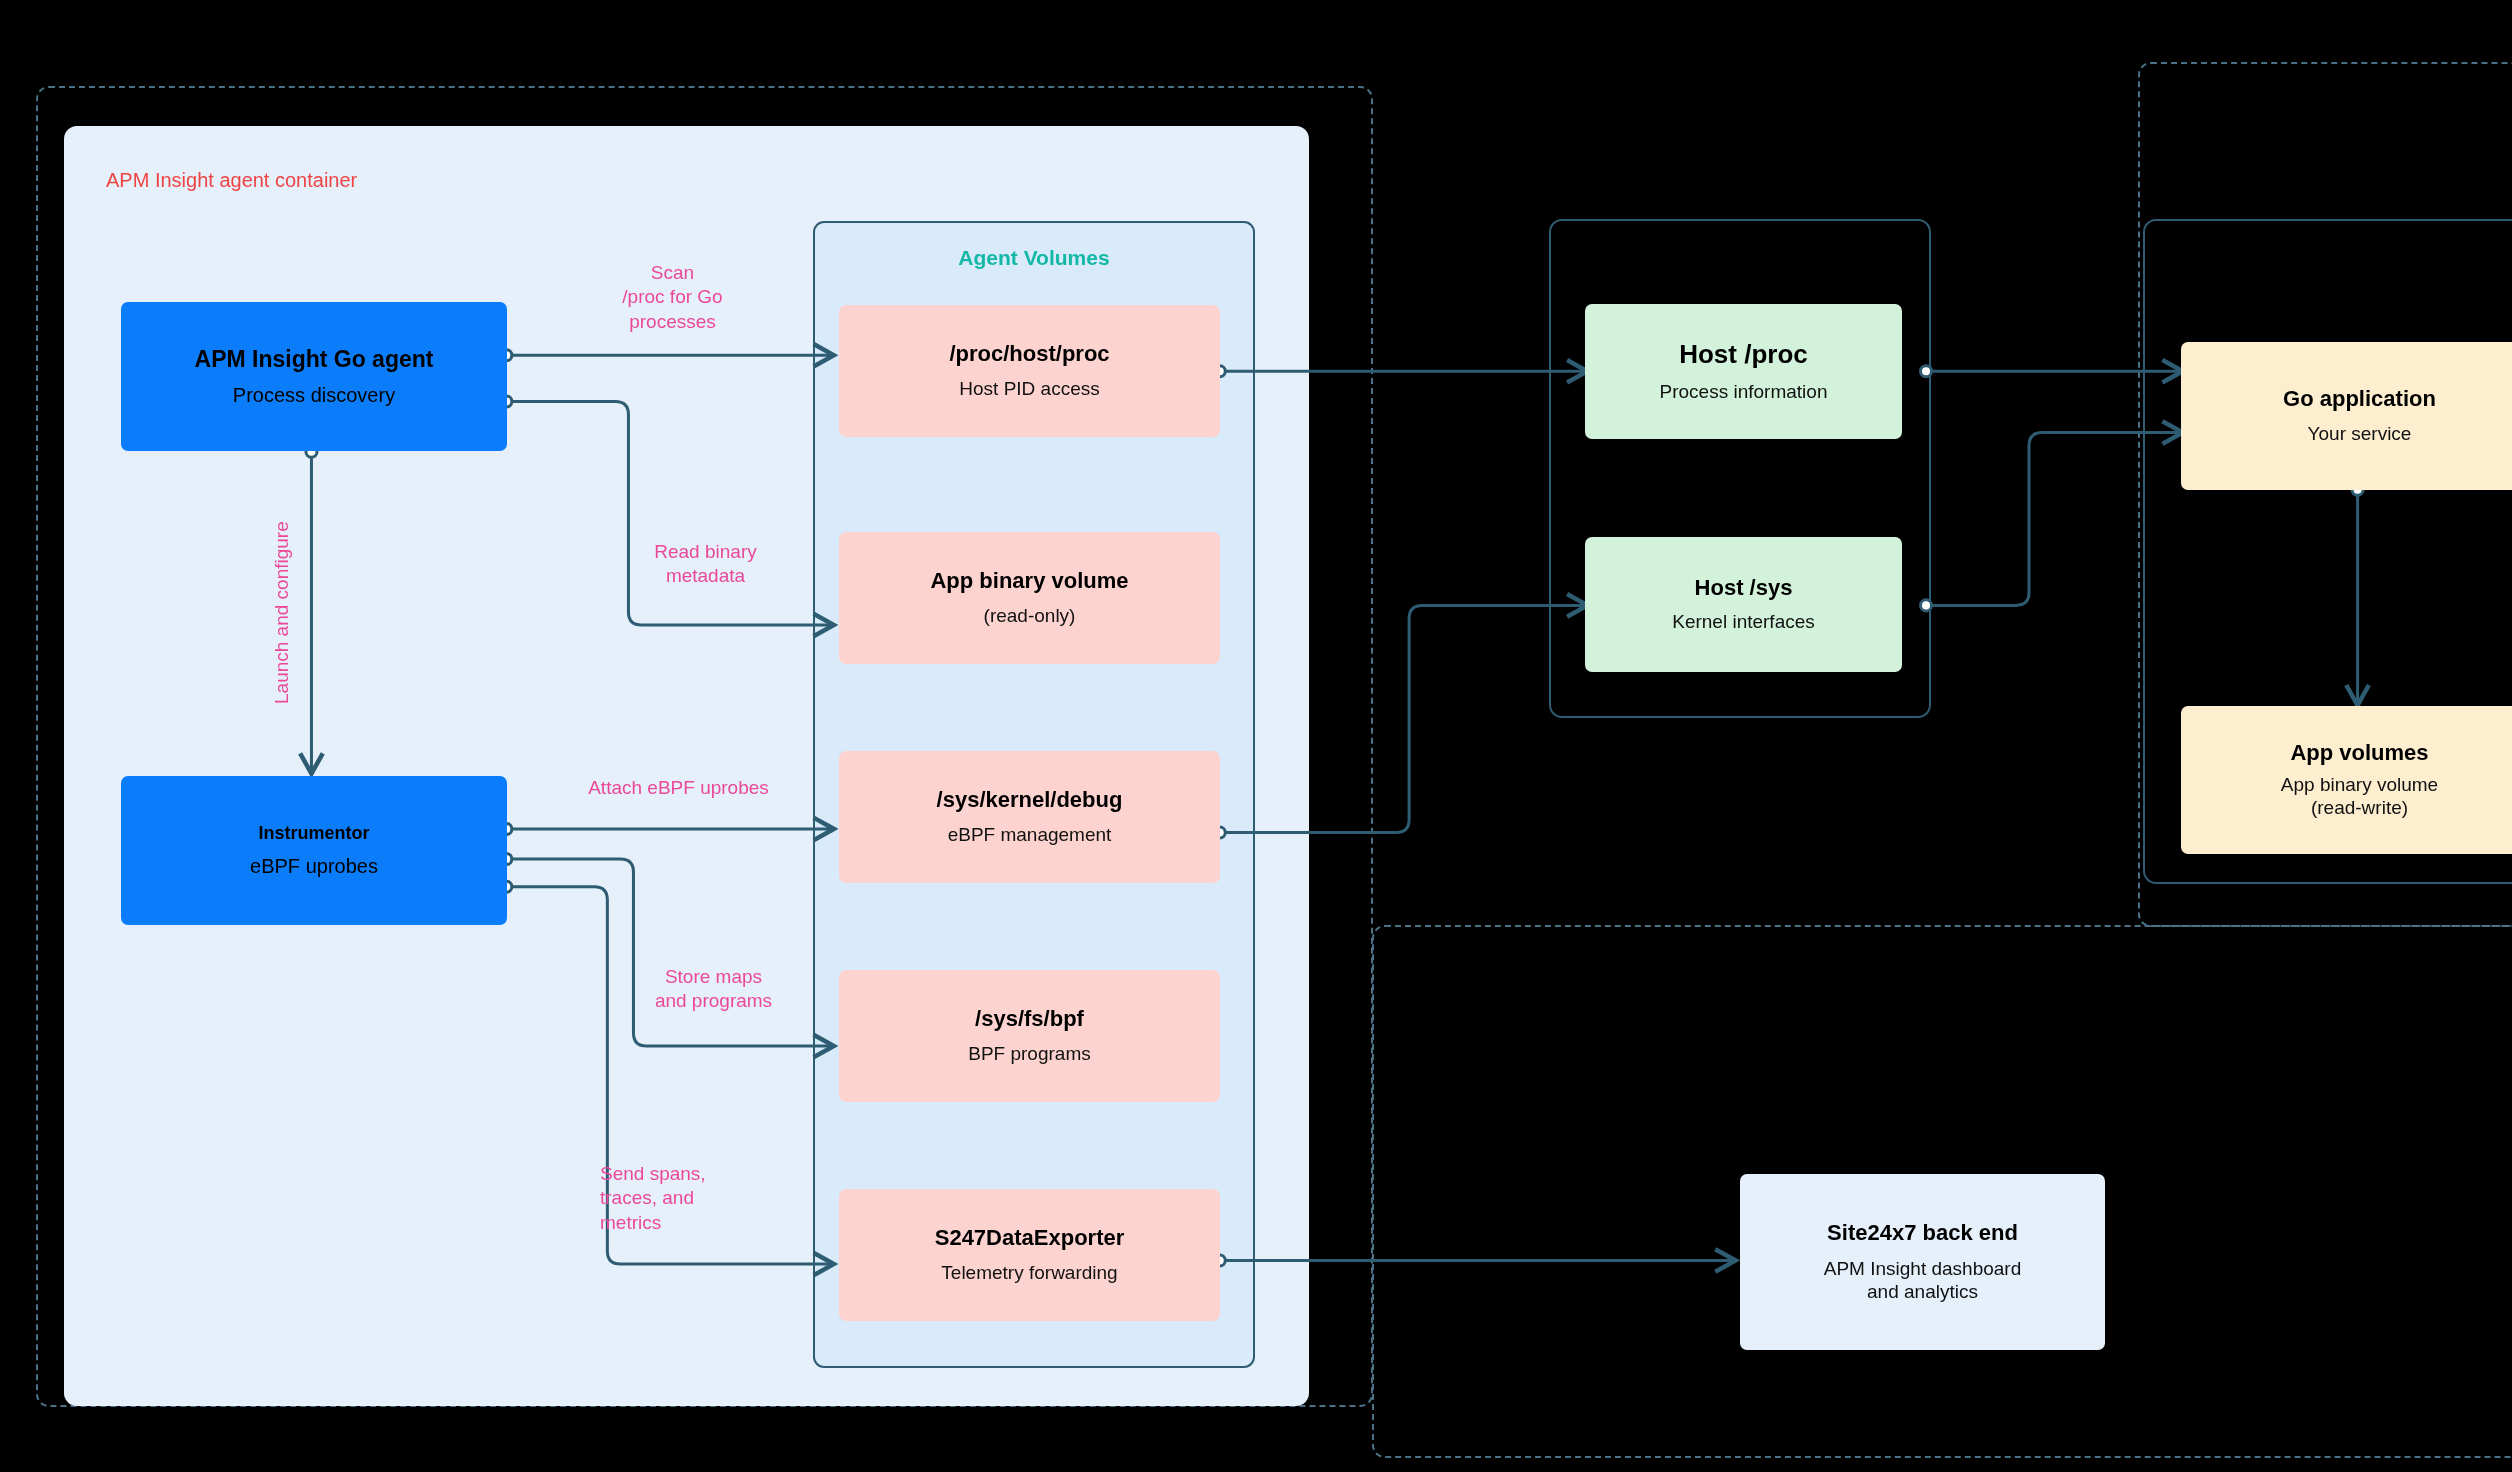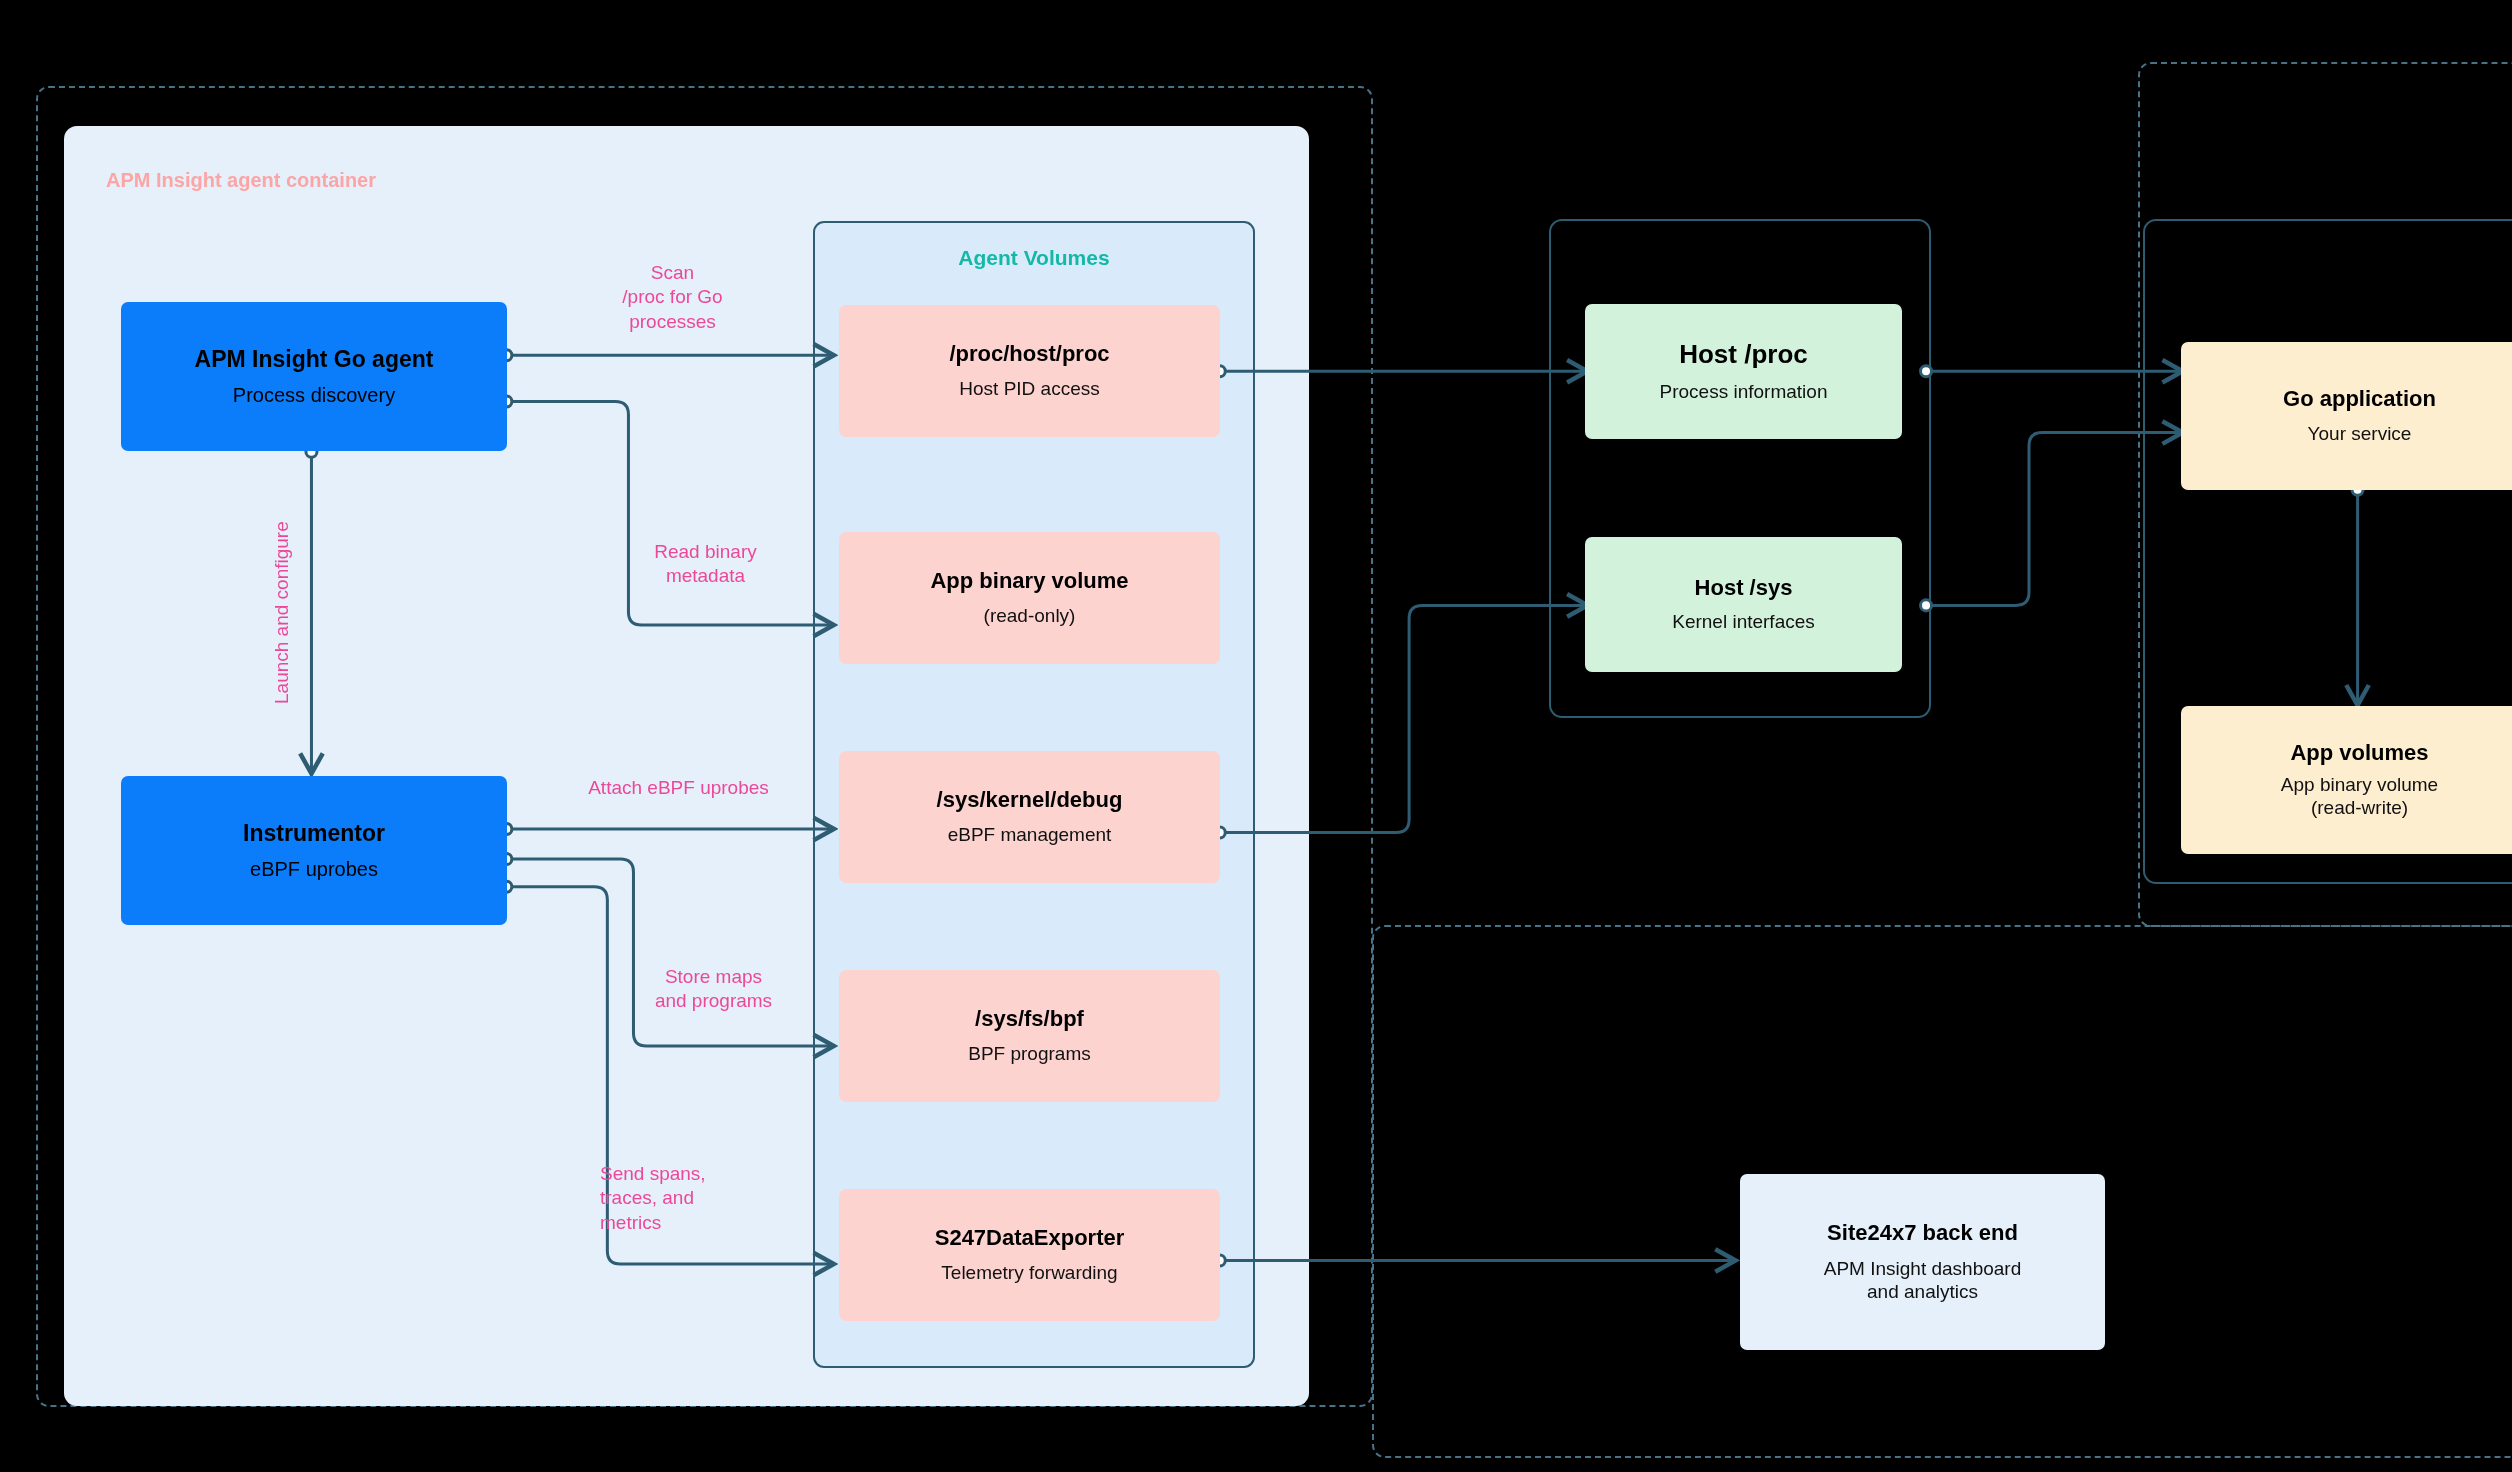--- a/index.html
+++ b/index.html
@@ -17,21 +17,21 @@
   .node .sub{color:#111111;line-height:1.2;}
   .blue-node{background:#0b7dfb;border-radius:7px;}
   .blue-node .ttl,.blue-node .sub{color:#000000;}
   .pink-node{background:#fdd3d0;border-radius:7px;}
   .green-node{background:#d3f2dc;border-radius:7px;}
   .cream-node{background:#fdeecf;border-radius:7px;}
   .lblue-node{background:#e5f0fb;border-radius:7px;}
   .group-panel{position:absolute;box-sizing:border-box;border:2px solid #2e5c72;
                border-radius:11px;background:#d9ebfa;}
   .container-panel{position:absolute;box-sizing:border-box;background:#e5f0fb;border-radius:13px;}
-  .container-title{position:absolute;font-weight:bold;color:#fca5a5;}
+  .container-title{position:absolute;font-weight:normal;color:#ef4444;}
   .panel-title{position:absolute;font-weight:bold;color:#14b8a6;text-align:center;}
   .edge-label{position:absolute;color:#ec4899;text-align:center;line-height:1.28;white-space:pre-line;}
   .edge-label.vert{writing-mode:vertical-rl;transform:rotate(180deg);transform-origin:center;}
   .dashed-box{position:absolute;box-sizing:border-box;border:2.5px dashed #4a7287;border-radius:13px;}
   .solid-box{position:absolute;box-sizing:border-box;border:2.5px solid #2e5c72;border-radius:13px;}
 </style>
 </head>
 <body>
 
 <div id="stage">
@@ -98,21 +98,21 @@
       <circle cx="4693" cy="975" r="11"></circle>
     </g>
   </svg>
 
   <div class="node blue-node" style="left:121px;top:302px;width:386px;height:149px;">
     <div class="ttl" style="font-size:23px;">APM Insight Go agent</div>
     <div class="sub" style="font-size:20px;margin-top:11px;text-align:right;">Process discovery</div>
   </div>
 
   <div class="node blue-node" style="left:121px;top:776px;width:386px;height:149px;">
-    <div class="ttl" style="font-size:23px;">Instrumentor</div>
+    <div class="ttl" style="font-size:18px;">Instrumentor</div>
     <div class="sub" style="font-size:20px;margin-top:11px;">eBPF uprobes</div>
   </div>
 
   <div class="node pink-node" style="left:839px;top:305px;width:381px;height:132px;">
     <div class="ttl" style="font-size:22px;">/proc/host/proc</div>
     <div class="sub" style="font-size:19px;margin-top:11px;">Host PID access</div>
   </div>
 
   <div class="node pink-node" style="left:839px;top:532px;width:381px;height:132px;">
     <div class="ttl" style="font-size:22px;">App binary volume</div>

